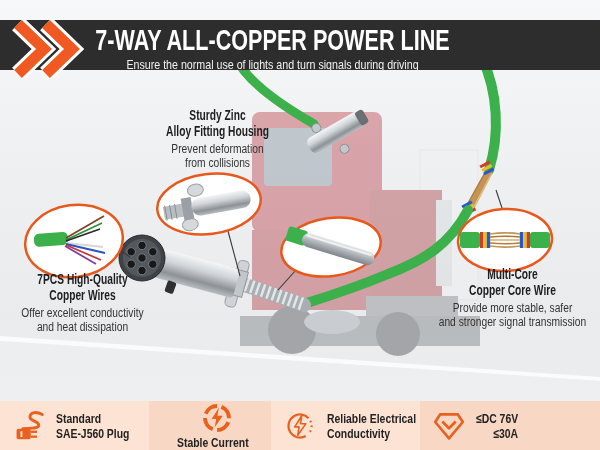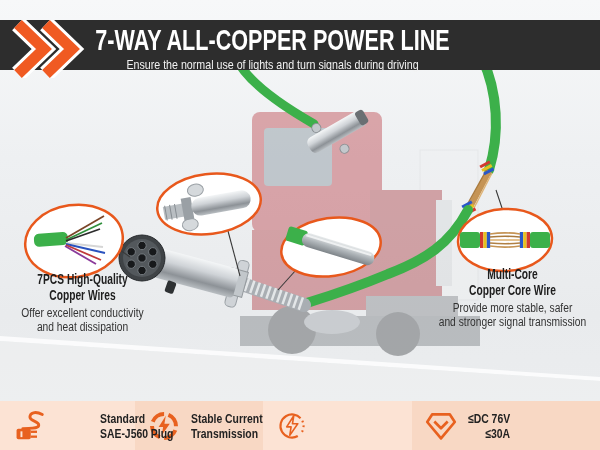--- a/index.html
+++ b/index.html
@@ -198,68 +198,78 @@
       <polyline points="12,4 38,29 12,54" fill="none" stroke="#f05a22" stroke-width="11"></polyline>
       <polyline points="40,4 66,29 40,54" fill="none" stroke="#ffffff" stroke-width="17"></polyline>
       <polyline points="40,4 66,29 40,54" fill="none" stroke="#f05a22" stroke-width="11"></polyline>
     </svg>
     <div class="banner-text">
       <div class="banner-title">7-WAY ALL-COPPER POWER LINE</div>
       <div class="banner-sub">Ensure the normal use of lights and turn signals during driving</div>
     </div>
   </div>
 
+  <div class="callout" style="left:130px;top:107px;width:175px;">
+    <div class="co-h">Sturdy Zinc</div>
+    <div class="co-h">Alloy Fitting Housing</div>
+    <div class="co-b first">Prevent deformation</div>
+    <div class="co-b">from collisions</div>
+  </div>
 
 
   <div class="callout" style="left:-5px;top:271px;width:175px;">
     <div class="co-h">7PCS High-Quality</div>
     <div class="co-h">Copper Wires</div>
     <div class="co-b first">Offer excellent conductivity</div>
     <div class="co-b">and heat dissipation</div>
   </div>
 
   <div class="callout" style="left:420px;top:266px;width:185px;">
     <div class="co-h">Multi-Core</div>
     <div class="co-h">Copper Core Wire</div>
     <div class="co-b first">Provide more stable, safer</div>
     <div class="co-b">and stronger signal transmission</div>
   </div>
 
   <div class="bar">
 
-    <div class="bar-item light" style="width:135px;gap:44px;">
+    <div class="bar-item light" style="width:156px;">
       <svg class="bar-icon" width="32" height="34" viewBox="0 0 36 36">
         <path d="M33,5 C25,1 19,3 19,8 C19,13 29,12 29,17 C29,22 17,20 11,21" fill="none" stroke="#e8611f" stroke-width="3.2" stroke-linecap="round"></path>
         <rect x="4" y="21" width="16" height="12" rx="2" fill="#e8611f"></rect>
         <line x1="20" y1="24.5" x2="27" y2="24.5" stroke="#e8611f" stroke-width="2.6"></line>
         <line x1="20" y1="30" x2="27" y2="30" stroke="#e8611f" stroke-width="2.6"></line>
         <line x1="9.5" y1="24" x2="9.5" y2="30.5" stroke="#fce3d4" stroke-width="2.2"></line>
       </svg>
       <div class="bar-text">
         <div class="bar-line">Standard</div>
         <div class="bar-line">SAE-J560 Plug</div>
       </div>
     </div>
 
-    <div class="bar-item dark" style="width:128px;">
+    <div class="bar-item dark" style="width:128px;flex-direction:column;">
       <svg class="bar-icon" width="32" height="34" viewBox="0 0 36 36">
         <circle cx="18" cy="18" r="13.5" fill="none" stroke="#e8611f" stroke-width="4.5" stroke-dasharray="16.2 5" transform="rotate(20 18 18)"></circle>
         <polygon points="20,6.5 12,19 17,19 15.5,28.5 24.5,15.5 18.5,15.5" fill="#e8611f"></polygon>
       </svg>
       <div class="bar-text">
         <div class="bar-line">Stable Current</div>
         <div class="bar-line">Transmission</div>
       </div>
     </div>
 
     <div class="bar-item light" style="width:149px;">
       <svg class="bar-icon" width="32" height="34" viewBox="0 0 36 36">
         <circle cx="18" cy="18" r="13" fill="none" stroke="#e8611f" stroke-width="2.4" stroke-dasharray="58 3.5 2 3.5 2 3.5 2 7" transform="rotate(60 18 18)"></circle>
         <polygon points="20,6.5 12,19 17,19 15.5,28.5 24.5,15.5 18.5,15.5" fill="none" stroke="#e8611f" stroke-width="1.8" stroke-linejoin="round"></polygon>
       </svg>
+      <div class="bar-text">
+        <div class="bar-line">Reliable Electrical</div>
+        <div class="bar-line">Conductivity</div>
+      </div>
     </div>
 
     <div class="bar-item dark" style="width:188px;text-align:right;">
       <svg class="bar-icon" width="32" height="34" viewBox="0 0 36 36">
         <polygon points="8,5 28,5 33.5,13.5 18,32 2.5,13.5" fill="none" stroke="#e8611f" stroke-width="3" stroke-linejoin="round"></polygon>
         <polyline points="10.5,13 18,20.5 25.5,13" fill="none" stroke="#e8611f" stroke-width="3" stroke-linejoin="round"></polyline>
       </svg>
       <div class="bar-text">
         <div class="bar-line">≤DC 76V</div>
         <div class="bar-line">≤30A</div>

